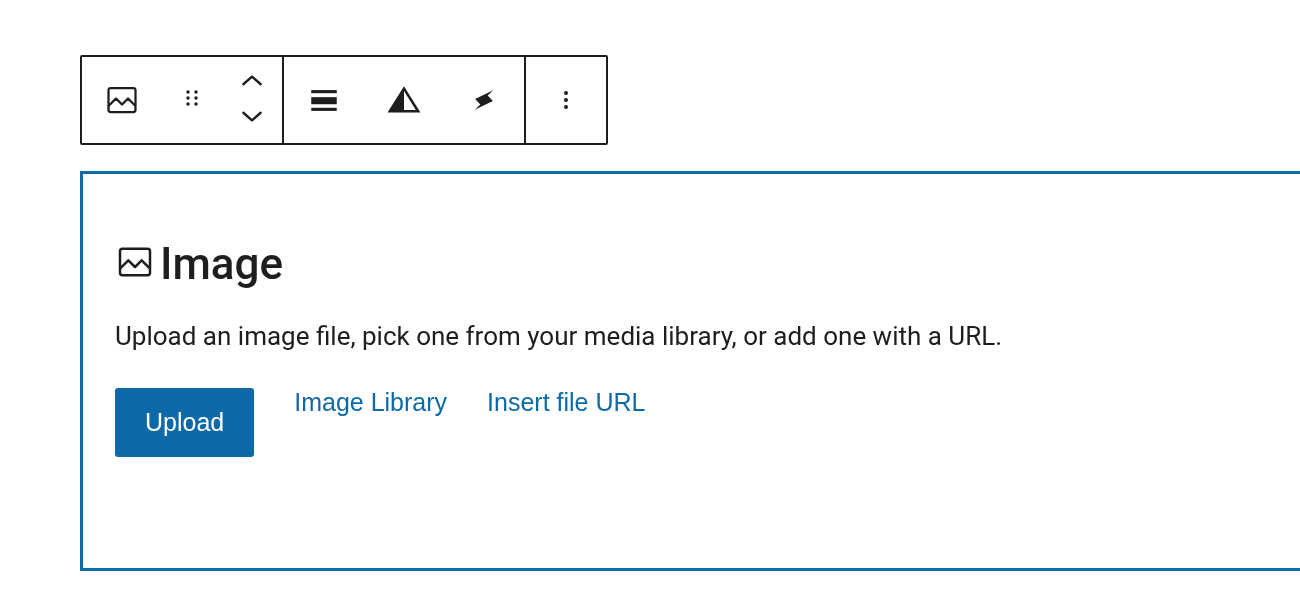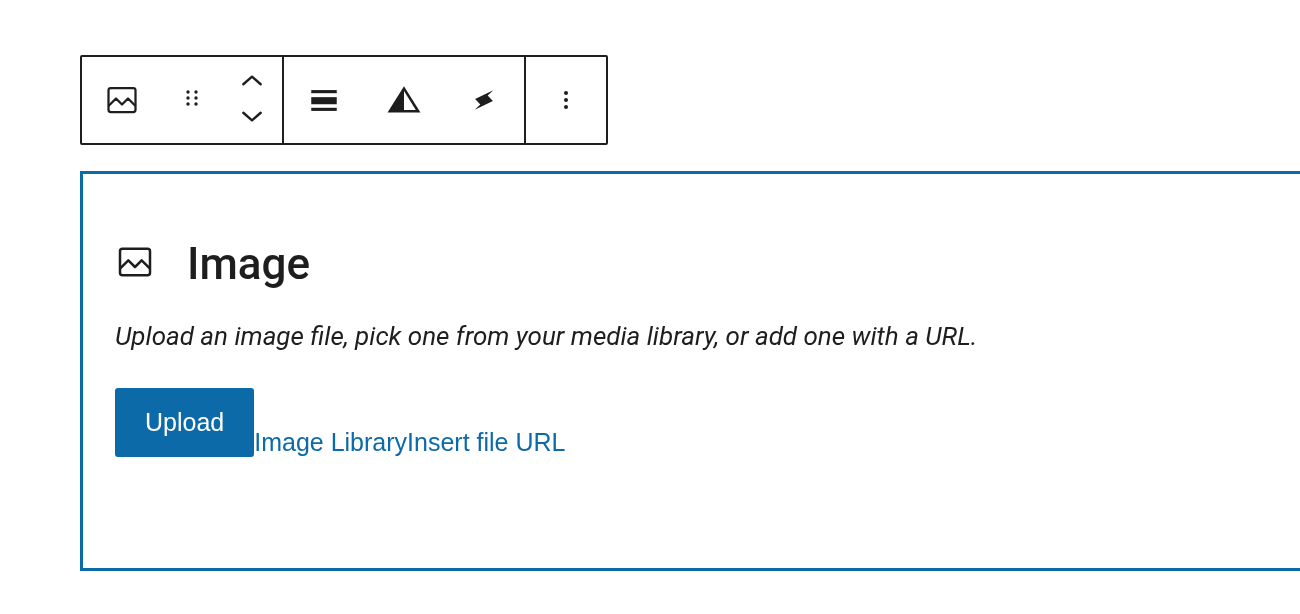--- a/index.html
+++ b/index.html
@@ -56,38 +56,38 @@
       border-top: 3px solid #0d6aa8;
       border-left: 3px solid #0d6aa8;
       border-bottom: 3px solid #0d6aa8;
       border-right: none;
       padding: 64px 32px 70px 32px;
       min-height: 400px;
     }
     .block-header {
       display: flex;
       align-items: center;
-      gap: 32px;
+      gap: 5px;
     }
     .block-title {
       font-size: 44px;
       font-weight: 500;
       color: #1e1e1e;
     }
     .block-desc {
       margin-top: 28px;
       font-size: 26px;
       color: #1e1e1e;
       line-height: 1.4;
-      font-style: italic;
     }
     .block-actions {
       margin-top: 34px;
       display: flex;
-      align-items: flex-end;
+      align-items: flex-start;
+      gap: 40px;
     }
     .btn-primary {
       background: #0d6aa8;
       color: #fff;
       border: none;
       font-size: 25px;
       font-weight: 400;
       padding: 20px 30px;
       border-radius: 3px;
       cursor: pointer;

